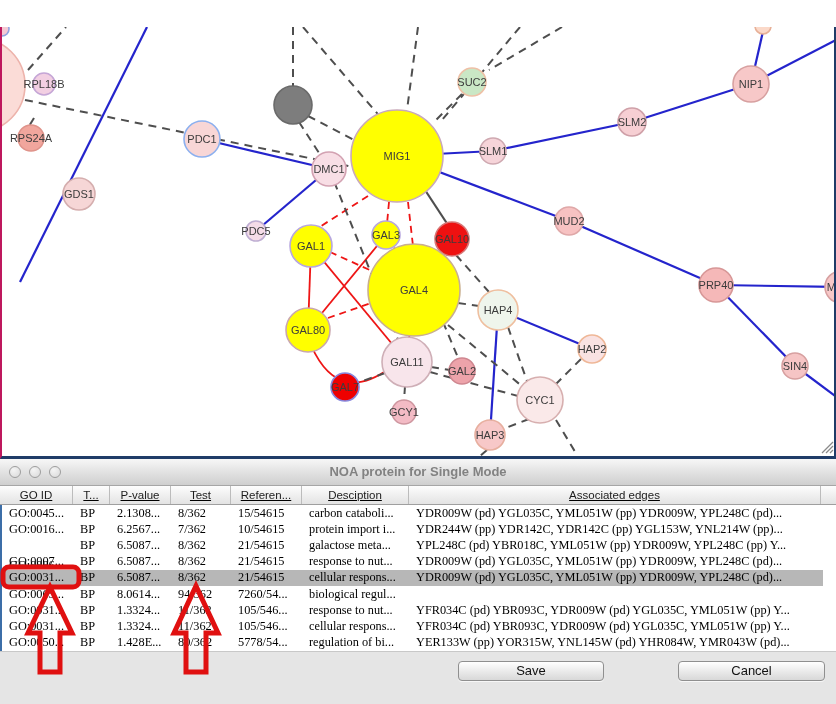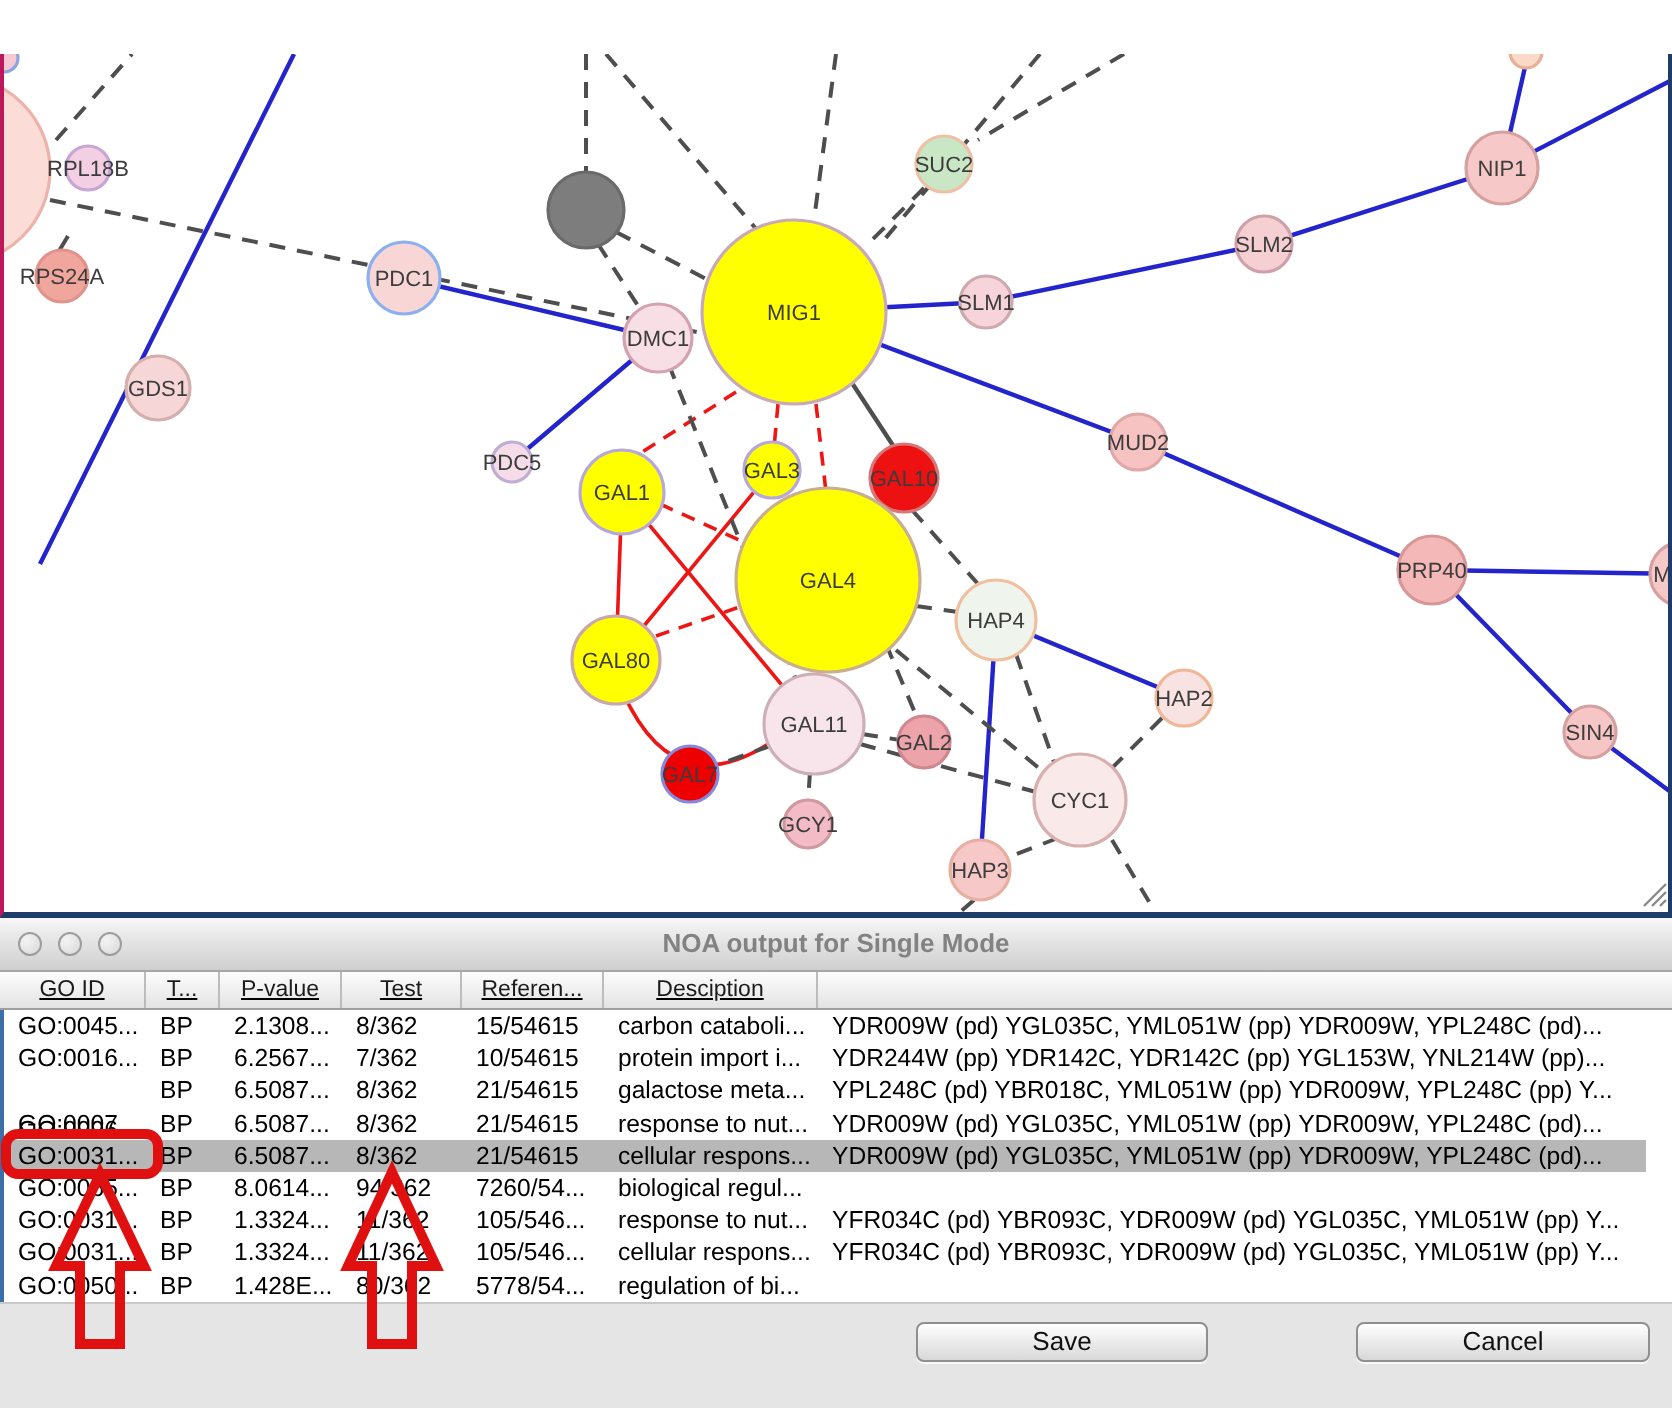--- a/index.html
+++ b/index.html
@@ -33,21 +33,21 @@
   .noa-titlebar .title { position:absolute; left:0; right:0; top:5px; text-align:center;
     font-size:13px; font-weight:bold; color:#828282; }
 
   .tbl-header { position:relative; display:flex; height:19px;
     background:linear-gradient(#fdfdfd,#e3e3e3); border-bottom:1px solid #9f9f9f;text-decoration:underline; }
   .tbl-header .hcell { position:relative; height:100%; font-size:11.5px; color:#1c1c1c;
     display:flex; align-items:center; justify-content:center; overflow:hidden; white-space:nowrap;
     border-right:1px solid #bcbcbc; }
   .tbl-body { position:relative; height:146px; background:#fff;
     border-left:2px solid #3c6ea8; overflow:hidden; }
-  .trow { display:flex; height:16.2px; align-items:center; width:821px; }
+  .trow { display:flex; height:16.2px; align-items:center; width:821px;font-family:Liberation Serif, serif; }
   .trow.sel { background:#b7b7b7; }
   .tcell { font-size:12.3px; color:#000; white-space:nowrap; overflow:hidden; padding:0 2px 0 5px; }
   .tcell:first-child { padding-left:7px; }
 
   .vscroll { position:absolute; top:0; right:0; width:15px; height:146px;
     background:#fafafa; border-left:1px solid #d2d2d2; }
   .vthumb { position:absolute; top:2px; left:2px; width:10px; height:32px; border-radius:5px;
     background:linear-gradient(90deg,#b9b9b9,#989898); }
 
   .tbl-footer { position:absolute; left:0; right:0; top:651px; height:53px; background:#e5e5e5;
@@ -204,30 +204,31 @@
     </div>
   </div>
 
   <div class="noa-window">
     <div class="noa-titlebar">
       <div class="lights">
         <div class="light gray"></div>
         <div class="light gray"></div>
         <div class="light gray"></div>
       </div>
-      <div class="title">NOA output for Single Mode</div>
+      <div class="title">NOA protein for Single Mode</div>
     </div>
 
     <div class="tbl-header" id="tbl-header">
         <div class="hcell" style="width: 73px;">GO ID</div>
         <div class="hcell" style="width: 37px;">T...</div>
         <div class="hcell" style="width: 61px;">P-value</div>
         <div class="hcell" style="width: 60px;">Test</div>
         <div class="hcell" style="width: 71px;">Referen...</div>
         <div class="hcell" style="width: 107px;">Desciption</div>
+        <div class="hcell" style="width: 412px;">Associated edges</div>
       </div>
 
     <div class="tbl-body" id="tbl-body">
         <div class="trow">
           <div class="tcell" style="width: 73px;">GO:0045...</div>
           <div class="tcell" style="width: 37px;">BP</div>
           <div class="tcell" style="width: 61px;">2.1308...</div>
           <div class="tcell" style="width: 60px;">8/362</div>
           <div class="tcell" style="width: 71px;">15/54615</div>
           <div class="tcell" style="width: 107px;">carbon cataboli...</div>
@@ -295,20 +296,21 @@
           <div class="tcell" style="width: 107px;">cellular respons...</div>
           <div class="tcell" style="width: 412px;">YFR034C (pd) YBR093C, YDR009W (pd) YGL035C, YML051W (pp) Y...</div>
         </div>
         <div class="trow">
           <div class="tcell" style="width: 73px;">GO:0050...</div>
           <div class="tcell" style="width: 37px;">BP</div>
           <div class="tcell" style="width: 61px;">1.428E...</div>
           <div class="tcell" style="width: 60px;">80/362</div>
           <div class="tcell" style="width: 71px;">5778/54...</div>
           <div class="tcell" style="width: 107px;">regulation of bi...</div>
+          <div class="tcell" style="width: 412px;">YER133W (pp) YOR315W, YNL145W (pd) YHR084W, YMR043W (pd)...</div>
         </div>
       </div>
 
     <div class="vscroll" style="top:193px;">
       <div class="vthumb"></div>
     </div>
 
     <div class="tbl-footer" style="top:192px;height:53px;position:absolute;">
       <div class="btn save">Save</div>
       <div class="btn cancel">Cancel</div>

